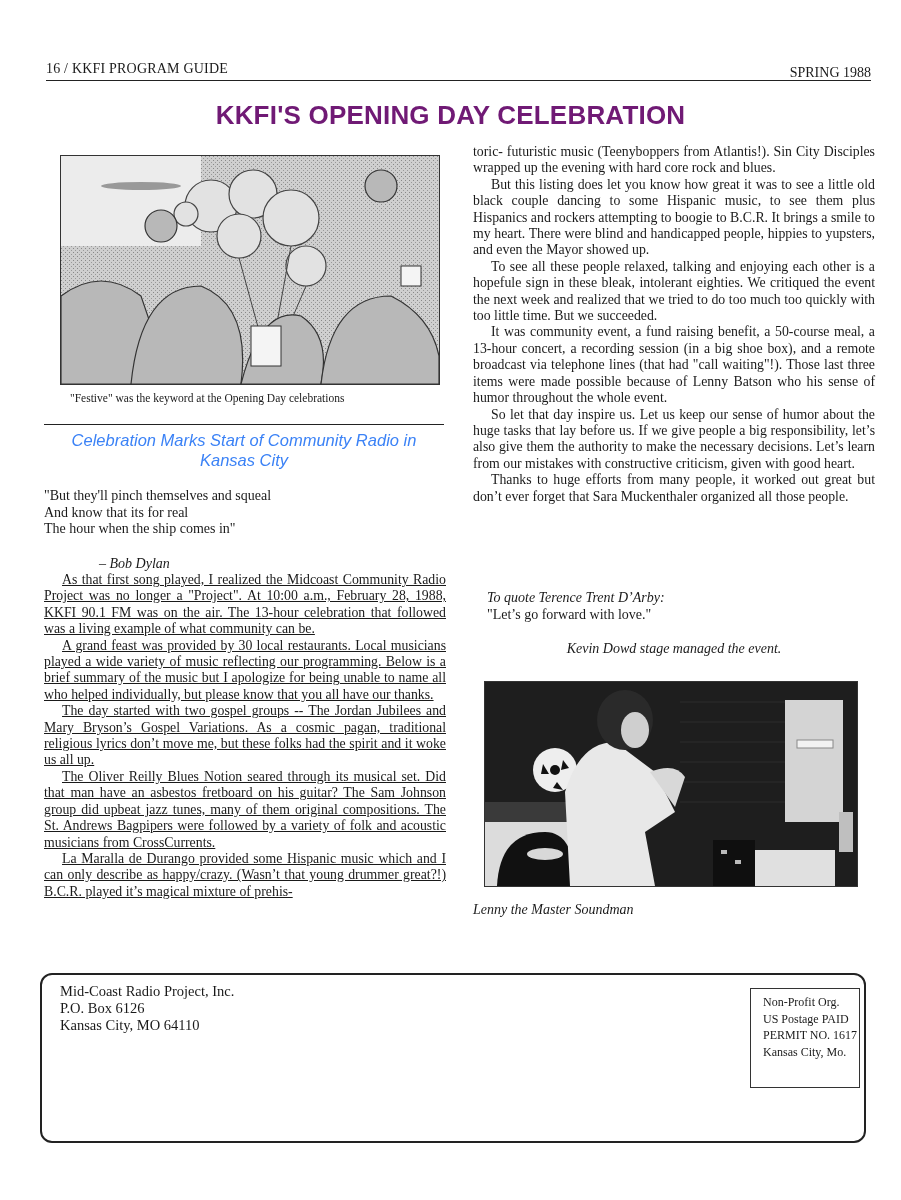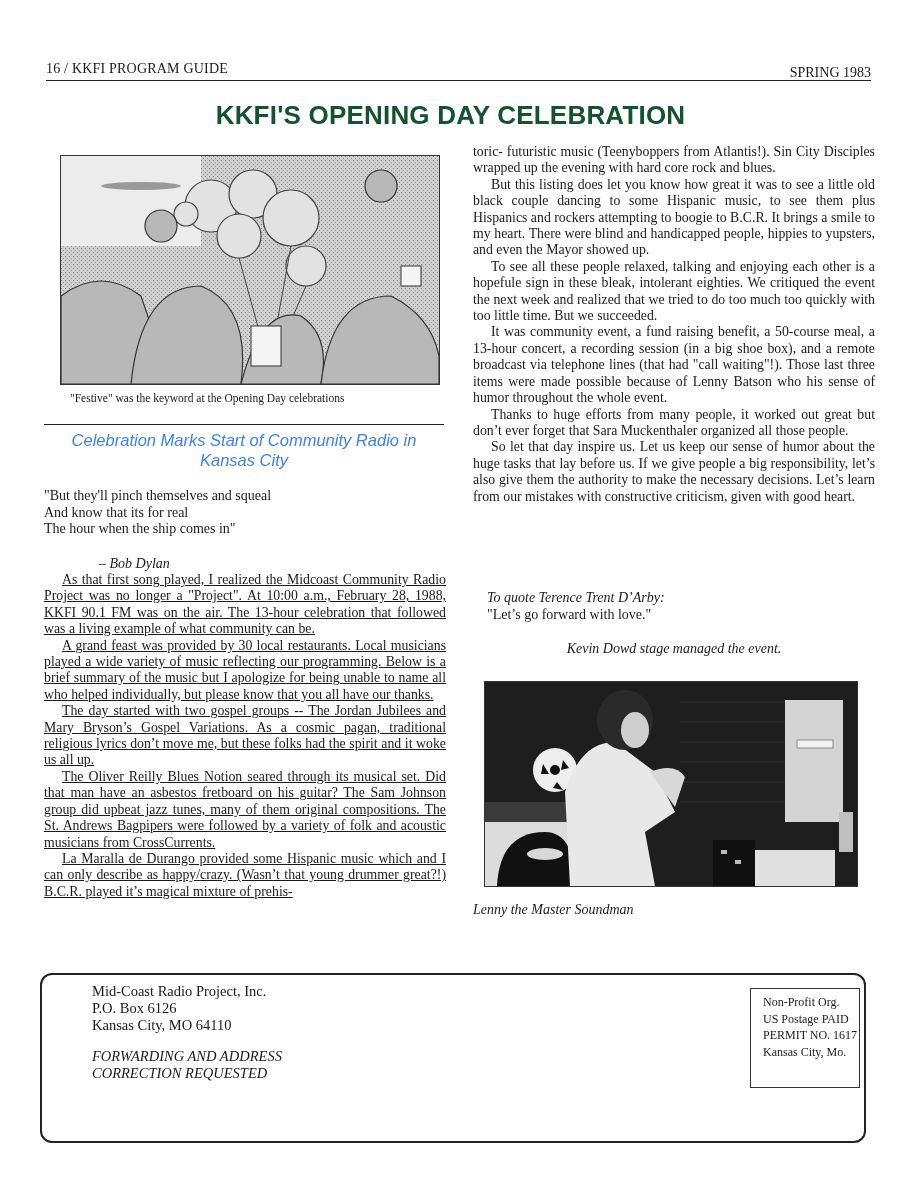--- a/index.html
+++ b/index.html
@@ -1,20 +1,20 @@
 <!DOCTYPE html>
 <html><head>
 <meta charset="utf-8">
 <style>
   html, body { margin: 0; padding: 0; background: #ffffff; }
   body { width: 901px; height: 1200px; position: relative; overflow: hidden; color: #1a1a1a; font-family: "Liberation Serif", "DejaVu Serif", serif; }
   .hdr-left { position: absolute; left: 46px; top: 61px; font-size: 14px; letter-spacing: 0.2px; }
   .hdr-right { position: absolute; right: 30px; top: 65px; font-size: 14px; }
   .hdr-rule { position: absolute; left: 46px; right: 30px; top: 80px; border-top: 1.5px solid #222; }
-  .title { position: absolute; left: 0; right: 0; top: 100px; text-align: center; font-family: "Liberation Sans", "DejaVu Sans", sans-serif; font-weight: bold; font-size: 26px; letter-spacing: 0.2px; color: #14532d; }
+  .title { position: absolute; left: 0; right: 0; top: 100px; text-align: center; font-family: "Liberation Sans", "DejaVu Sans", sans-serif; font-weight: bold; font-size: 26px; letter-spacing: 0.2px; color: #701a75; }
 
   .photo1 { position: absolute; left: 60px; top: 155px; width: 378px; height: 228px; border: 1.5px solid #333; overflow: hidden; background: #d8d8d8; }
   .cap1 { position: absolute; left: 70px; top: 392px; font-size: 11.5px; }
   .rule-l { position: absolute; left: 44px; top: 424px; width: 400px; border-top: 1.5px solid #222; }
   .subhead { position: absolute; left: 44px; top: 430px; width: 400px; text-align: center; font-family: "Liberation Sans", "DejaVu Sans", sans-serif; font-style: italic; font-size: 16.5px; line-height: 20px; color: #3b82f6; }
 
   .poem { position: absolute; left: 44px; top: 488px; font-size: 14px; line-height: 16.5px; }
   .poem .attr { padding-left: 55px; font-style: italic; margin-top: 18px; }
 
   .col { position: absolute; font-size: 13.8px; line-height: 16.4px; text-align: justify; hyphens: manual; }
@@ -24,29 +24,29 @@
   .colR { left: 473px; top: 144px; width: 402px; }
 
   .quote { position: absolute; left: 487px; top: 590px; font-size: 14px; line-height: 16.5px; }
   .quote .who { font-style: italic; }
   .credit { position: absolute; left: 473px; width: 402px; top: 641px; text-align: center; font-style: italic; font-size: 14px; }
 
   .photo2 { position: absolute; left: 484px; top: 681px; width: 372px; height: 204px; border: 1.5px solid #333; overflow: hidden; background: #1c1c1c; }
   .cap2 { position: absolute; left: 473px; width: 402px; top: 902px; text-align: left; font-style: italic; font-size: 14px; }
 
   .mailer { position: absolute; left: 40px; top: 973px; width: 822px; height: 166px; border: 2px solid #222; border-radius: 12px; }
-  .ret { position: absolute; left: 18px; top: 8px; font-size: 14.5px; line-height: 17px; margin-left: 32px; }
+  .ret { position: absolute; left: 18px; top: 8px; font-size: 14.5px; line-height: 17px; }
   .ret .req { margin-top: 14px; font-style: italic; }
   .stamp { position: absolute; right: 4px; top: 13px; width: 110px; height: 100px; border: 1.5px solid #333; font-size: 12px; line-height: 16.5px; padding: 5px 0 0 12px; box-sizing: border-box; }
 </style>
 </head>
 <body>
 
 <div class="hdr-left">16 / KKFI PROGRAM GUIDE</div>
-<div class="hdr-right">SPRING 1983</div>
+<div class="hdr-right">SPRING 1988</div>
 <div class="hdr-rule"></div>
 
 <h1 class="title" style="margin:0;">KKFI'S OPENING DAY CELEBRATION</h1>
 
 <div class="photo1">
   <svg width="378" height="228" viewBox="0 0 378 228">
     <defs>
       <pattern id="grain" width="4" height="4" patternUnits="userSpaceOnUse">
         <rect width="4" height="4" fill="#cfcfcf"></rect>
         <rect x="0" y="0" width="1" height="1" fill="#888"></rect>
@@ -99,22 +99,22 @@
   <p>The day started with two gospel groups -- The Jordan Jubilees and Mary Bryson’s Gospel Variations. As a cosmic pagan, tradi­tional religious lyrics don’t move me, but these folks had the spirit and it woke us all up.</p>
   <p>The Oliver Reilly Blues Notion seared through its musical set. Did that man have an asbestos fretboard on his guitar? The Sam Johnson group did upbeat jazz tunes, many of them original compositions. The St. Andrews Bagpipers were followed by a variety of folk and acoustic musicians from CrossCurrents.</p>
   <p>La Maralla de Durango provided some Hispanic music which and I can only describe as happy/crazy. (Wasn’t that young drummer great?!) B.C.R. played it’s magical mixture of prehis-</p>
 </div>
 
 <div class="col colR">
   <p class="noind">toric- futuristic music (Teenyboppers from Atlantis!). Sin City Disciples wrapped up the evening with hard core rock and blues.</p>
   <p>But this listing does let you know how great it was to see a lit­tle old black couple dancing to some Hispanic music, to see them plus Hispanics and rockers attempting to boogie to B.C.R. It brings a smile to my heart. There were blind and handicapped people, hippies to yupsters, and even the Mayor showed up.</p>
   <p>To see all these people relaxed, talking and enjoying each other is a hopefule sign in these bleak, intolerant eighties. We critiqued the event the next week and realized that we tried to do too much too quickly with too little time. But we succeeded.</p>
   <p>It was community event, a fund raising benefit, a 50-course meal, a 13-hour concert, a recording session (in a big shoe box), and a remote broadcast via telephone lines (that had "call wait­ing"!). Those last three items were made possible because of Lenny Batson who his sense of humor throughout the whole event.</p>
+  <p>So let that day inspire us. Let us keep our sense of humor about the huge tasks that lay before us. If we give people a big responsibility, let’s also give them the authority to make the necessary decisions. Let’s learn from our mistakes with con­structive criticism, given with good heart.</p>
   <p>Thanks to huge efforts from many people, it worked out great but don’t ever forget that Sara Muckenthaler organized all those people.</p>
-  <p>So let that day inspire us. Let us keep our sense of humor about the huge tasks that lay before us. If we give people a big responsibility, let’s also give them the authority to make the necessary decisions. Let’s learn from our mistakes with con­structive criticism, given with good heart.</p>
 </div>
 
 <div class="quote">
   <div class="who">To quote Terence Trent D’Arby:</div>
   <div>"Let’s go forward with love."</div>
 </div>
 
 <div class="credit">Kevin Dowd stage managed the event.</div>
 
 <div class="photo2">
@@ -150,24 +150,20 @@
     <rect x="354" y="130" width="14" height="40" fill="#bfbfbf"></rect>
   </svg>
 </div>
 <div class="cap2">Lenny the Master Soundman</div>
 
 <div class="mailer">
   <div class="ret">
     <div>Mid-Coast Radio Project, Inc.</div>
     <div>P.O. Box 6126</div>
     <div>Kansas City, MO  64110</div>
-    <div class="req">
-      <div>FORWARDING AND ADDRESS</div>
-      <div>CORRECTION REQUESTED</div>
-    </div>
   </div>
   <div class="stamp">
     <div>Non-Profit Org.</div>
     <div>US Postage PAID</div>
     <div>PERMIT NO. 1617</div>
     <div>Kansas City, Mo.</div>
   </div>
 </div>
 
 </body></html>

